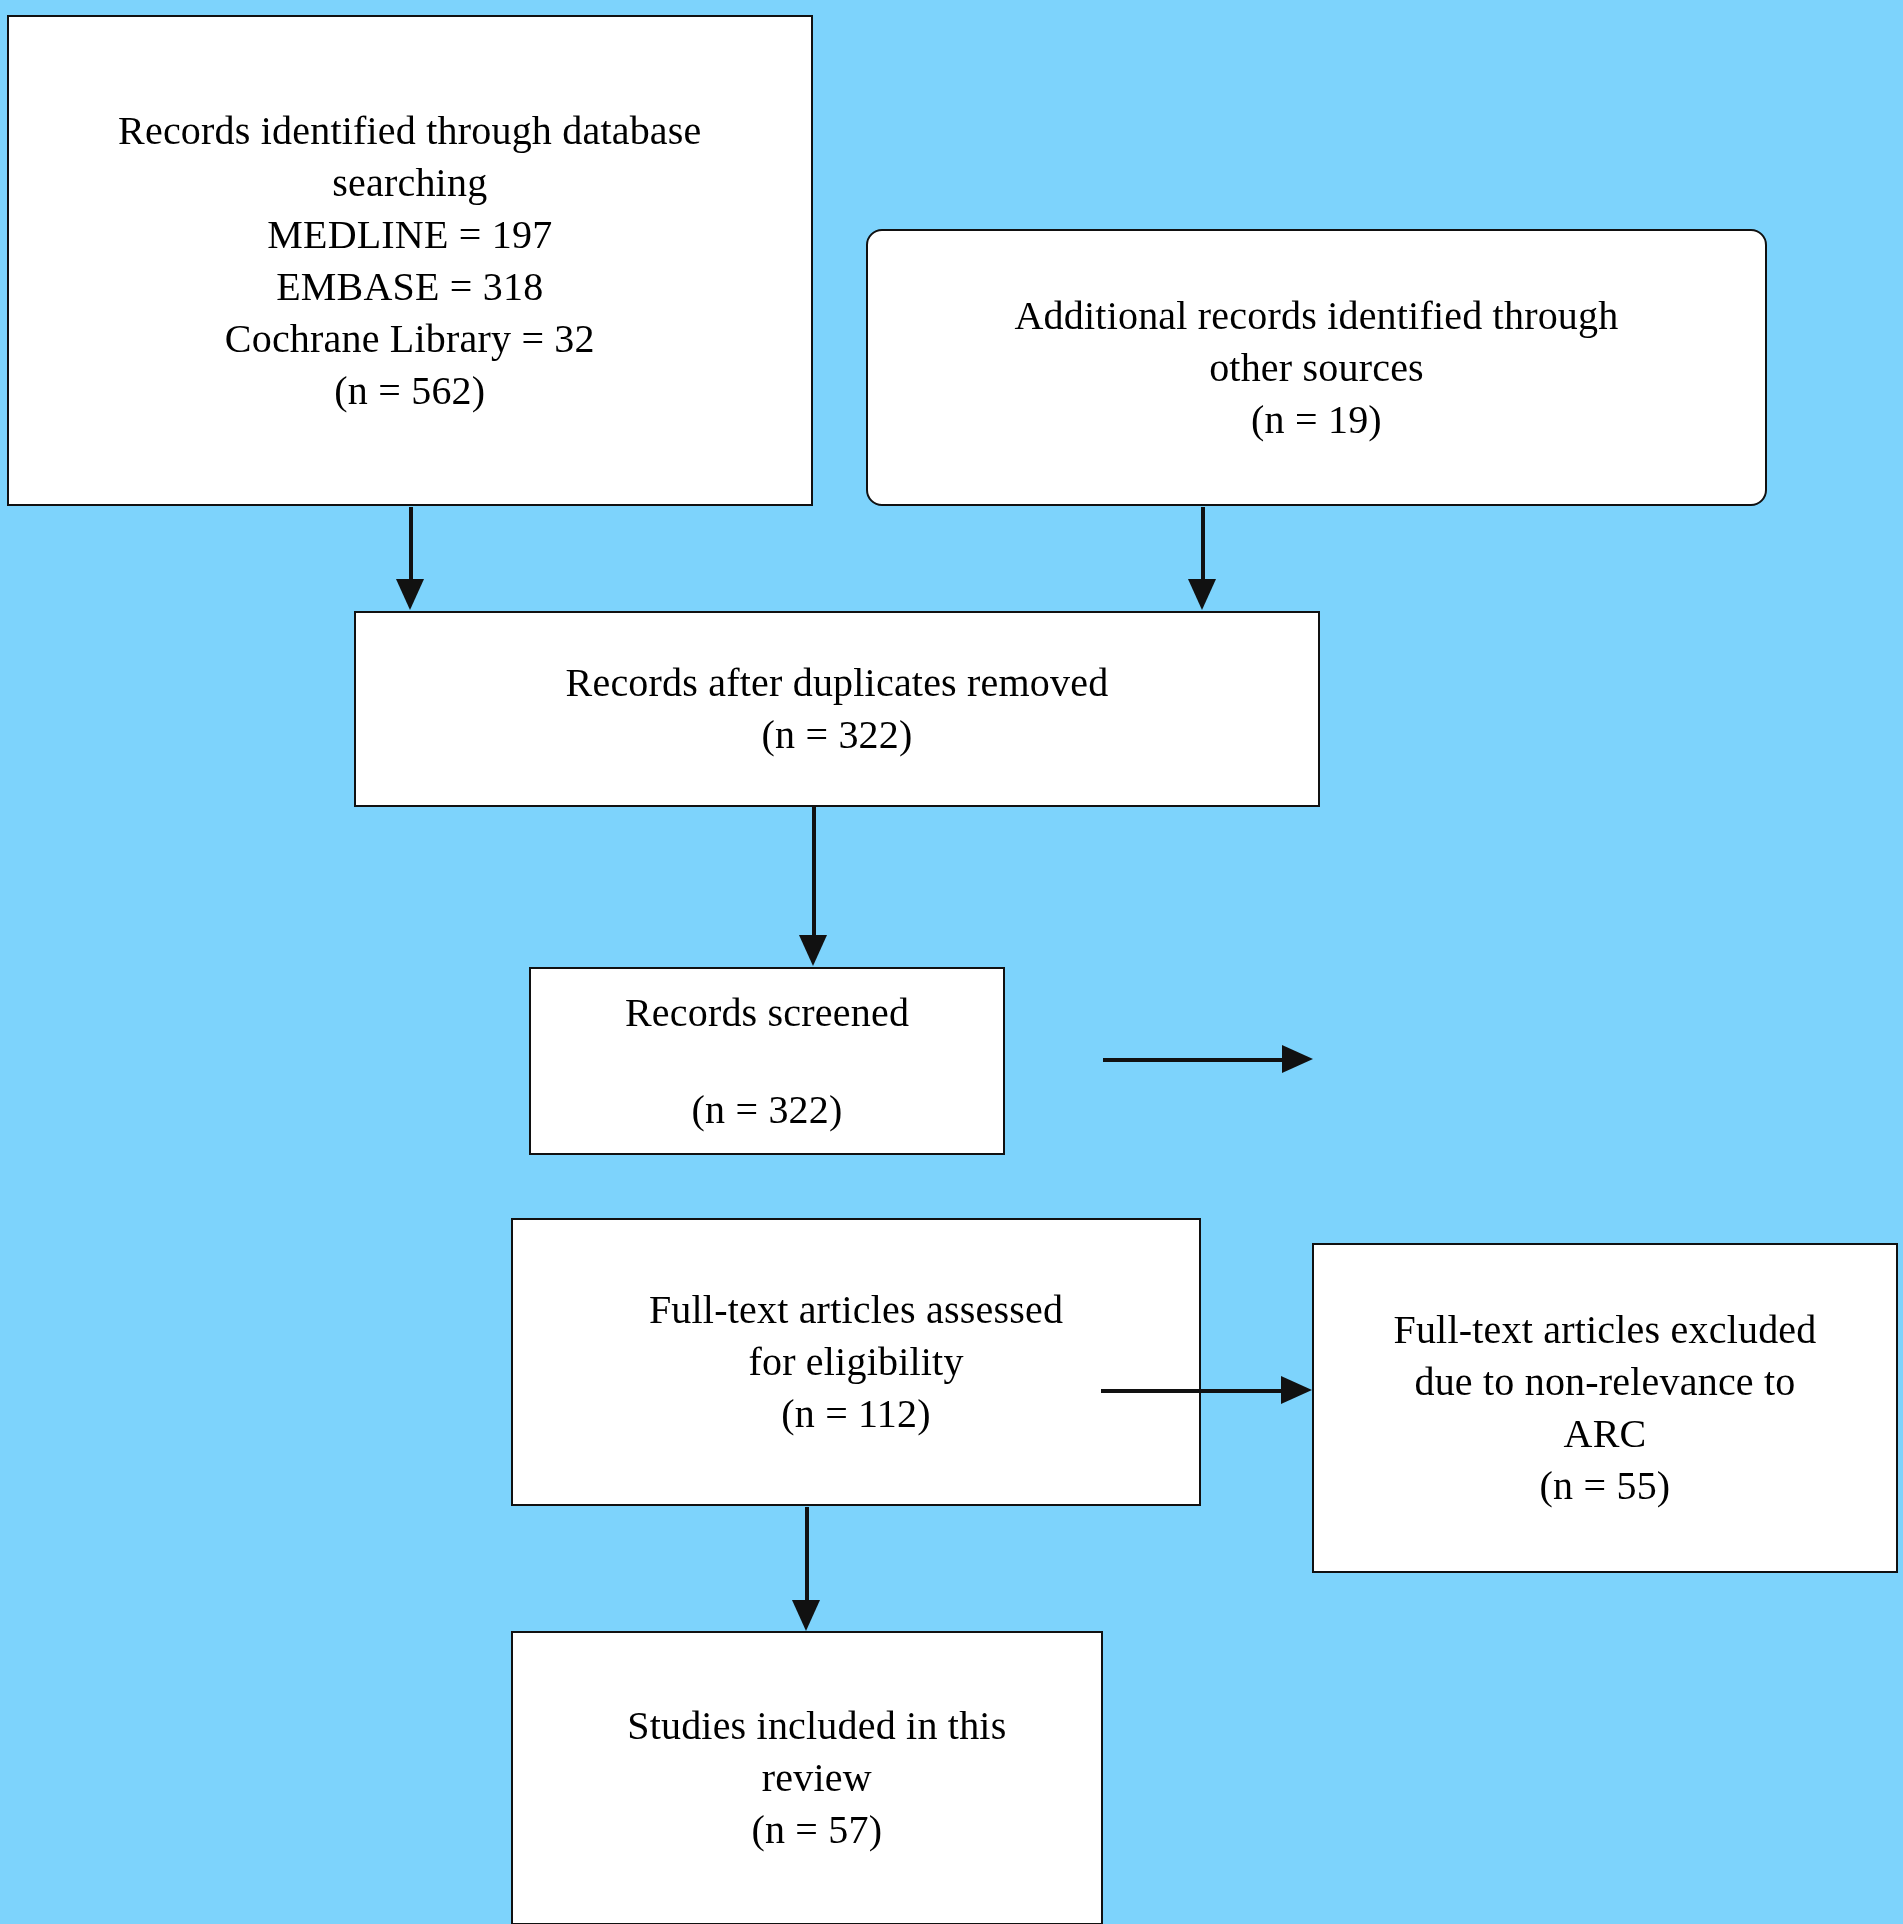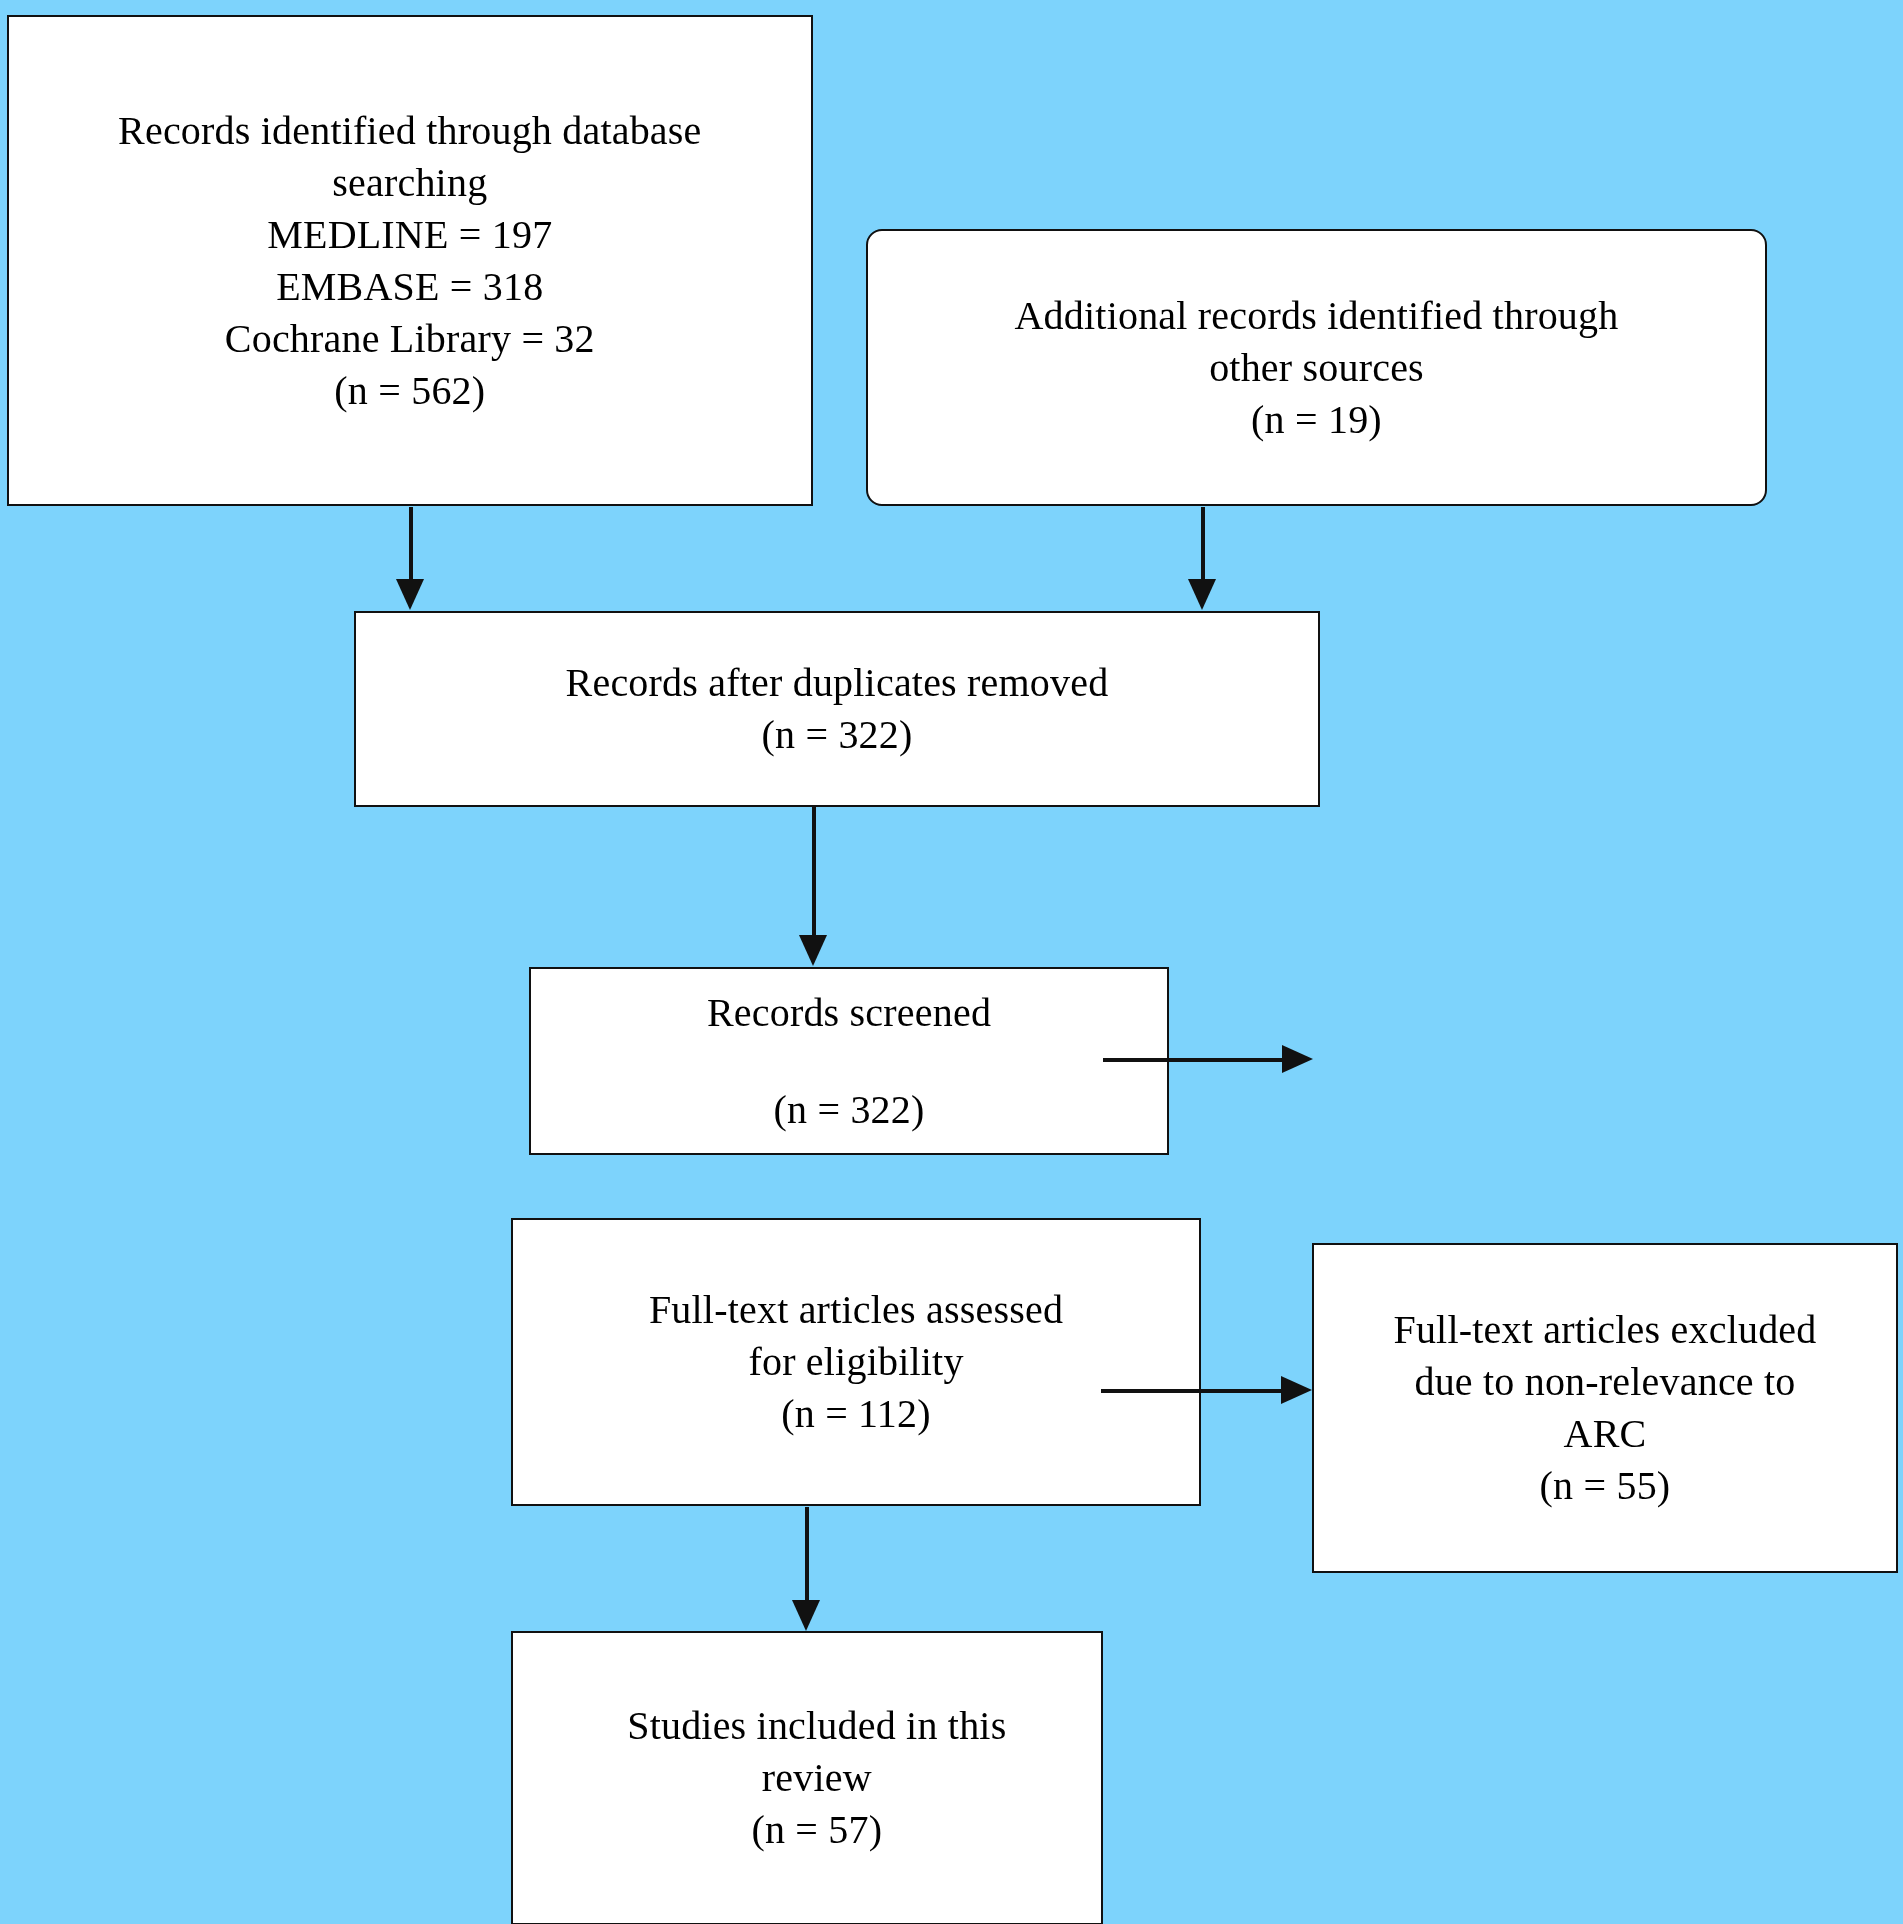--- a/index.html
+++ b/index.html
@@ -32,21 +32,21 @@
     padding: 8.6px 15.4px;
   }
   .node .line {
     display: block;
     white-space: nowrap;
   }
   
   #node-db-search      { left: 6.8px;    top: 15.4px;   width: 806px;  height: 491px; }
   #node-other-sources  { left: 866px; top: 229px;  width: 901px; height: 277px; border-radius: 16px; }
   #node-dedup          { left: 314px;  top: 611px;  width: 966px; height: 196px; margin-left: 40px; }
-  #node-screened       { left: 529px;  top: 967px; width: 640px;  height: 188px; gap: 45px; }
+  #node-screened       { left: 529px;  top: 967px; width: 476px;  height: 188px; gap: 45px; }
   #node-rec-excluded   { left: 1312px; top: 875px; width: 586px;  height: 281px; }
   #node-fulltext       { left: 511px;  top: 1218px; width: 690px;  height: 288px; }
   #node-ft-excluded    { left: 1312px; top: 1243px; width: 586px;  height: 330px; }
   #node-included       { left: 511px;  top: 1631px; width: 592px;  height: 294px; padding-left: 35px; }
 
   
   .conn {
     position: absolute;
     background: #111111;
   }

